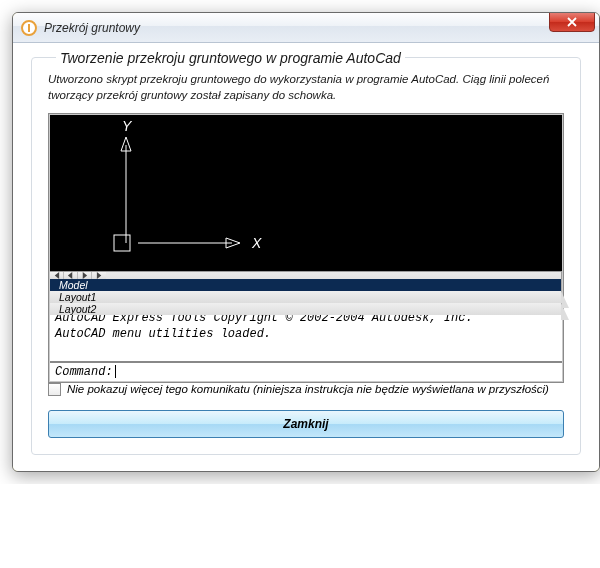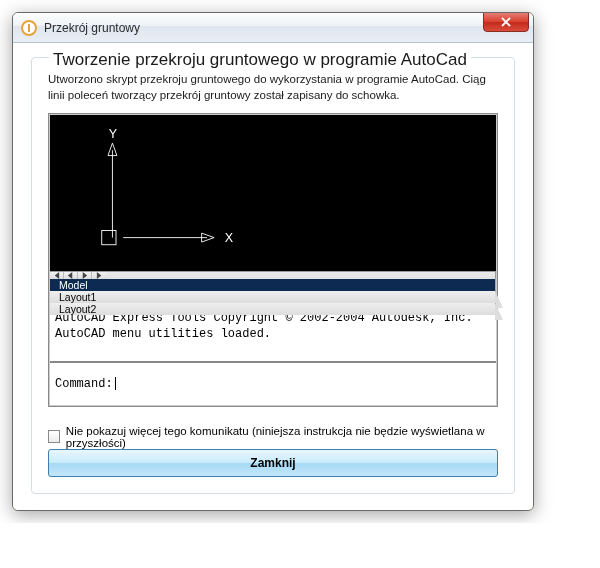--- a/index.html
+++ b/index.html
@@ -4,26 +4,27 @@
 <style>
   * { box-sizing: border-box; }
   body {
     margin: 0;
     padding: 12px;
     font-family: "Segoe UI", Tahoma, sans-serif;
     font-size: 12px;
     background: #fff;
   }
   .window {
-    width: 522px;
+    width: 588px;
     border: 1px solid #6a6a6a;
     border-radius: 6px;
     box-shadow: 0 4px 18px rgba(0,0,0,0.35);
     overflow: hidden;
     background: #fef9c3;
+    font-style: italic;
   }
   .titlebar {
     height: 30px;
     background: linear-gradient(to bottom, #fdfdfe 0%, #eef2f7 45%, #dfe6ef 46%, #e9eef5 100%);
     border-bottom: 1px solid #b9c4d2;
     display: flex;
     align-items: center;
     padding: 0 0 0 8px;
     position: relative;
   }
@@ -75,24 +76,24 @@
   }
   .group {
     border: 1px solid #d6dce3;
     border-radius: 4px;
     padding: 14px 16px 16px 16px;
     position: relative;
   }
   .group-title {
     position: absolute;
     top: -8px;
-    left: 17px;
+    left: 24px;
     background: #fff;
     padding: 0 4px;
-    font-size: 17px;
+    font-size: 14px;
     color: #1a1a1a;
   }
   .desc {
     font-size: 11.5px;
     color: #1a1a1a;
     line-height: 1.35;
     margin-bottom: 10px;
   }
   .cad-wrap {
     border: 1px solid #8a8a8a;
@@ -157,50 +158,50 @@
     line-height: 1.35;
     color: #000;
     white-space: pre;
     overflow: hidden;
   }
   .cmdline {
     border-top: 2px solid #888;
     background: #fff;
     font-family: "Courier New", monospace;
     font-size: 12px;
-    padding: 14px 5px;
+    padding: 2px 5px;
     display: flex;
     align-items: center;
   }
   .cursor {
     display: inline-block;
     width: 1px; height: 13px;
     background: #000;
     margin-left: 2px;
   }
   .instr {
     margin-top: 22px;
     font-size: 11.5px;
     font-weight: bold;
     line-height: 1.35;
   }
   .chk-row {
-    margin-top: 18px;
     display: flex;
     align-items: center;
     font-size: 11.5px;
   }
   .chk {
     width: 13px; height: 13px;
     border: 1px solid #8a8a8a;
     background: linear-gradient(to bottom,#fff,#ececec);
     margin-right: 6px;
     cursor: pointer;
   }
   .big-btn {
+    margin-top: 14px;
     height: 28px;
     border: 1px solid #3c7fb1;
     border-radius: 3px;
     background: linear-gradient(to bottom,#eaf6fd 0%,#c8ecfb 48%,#a7d9f5 52%,#c3e7fa 100%);
     display: flex;
     align-items: center;
     justify-content: center;
     font-size: 12px;
     font-weight: bold;
     cursor: pointer;

